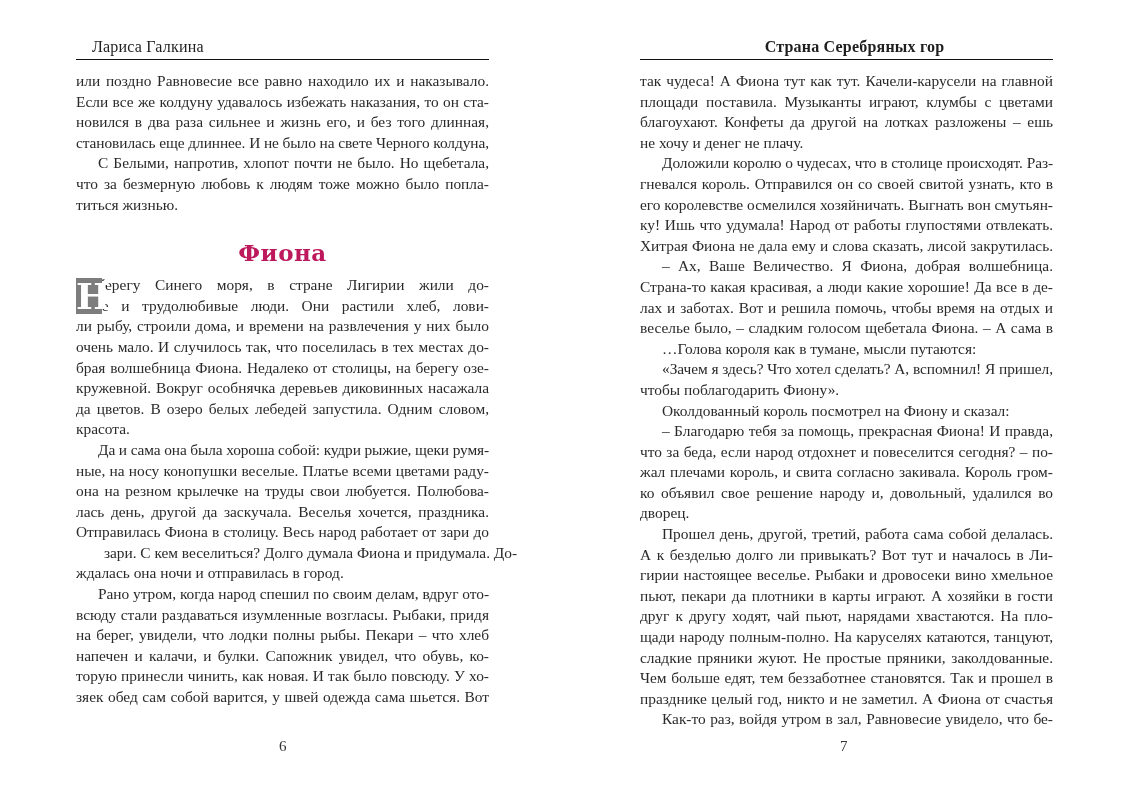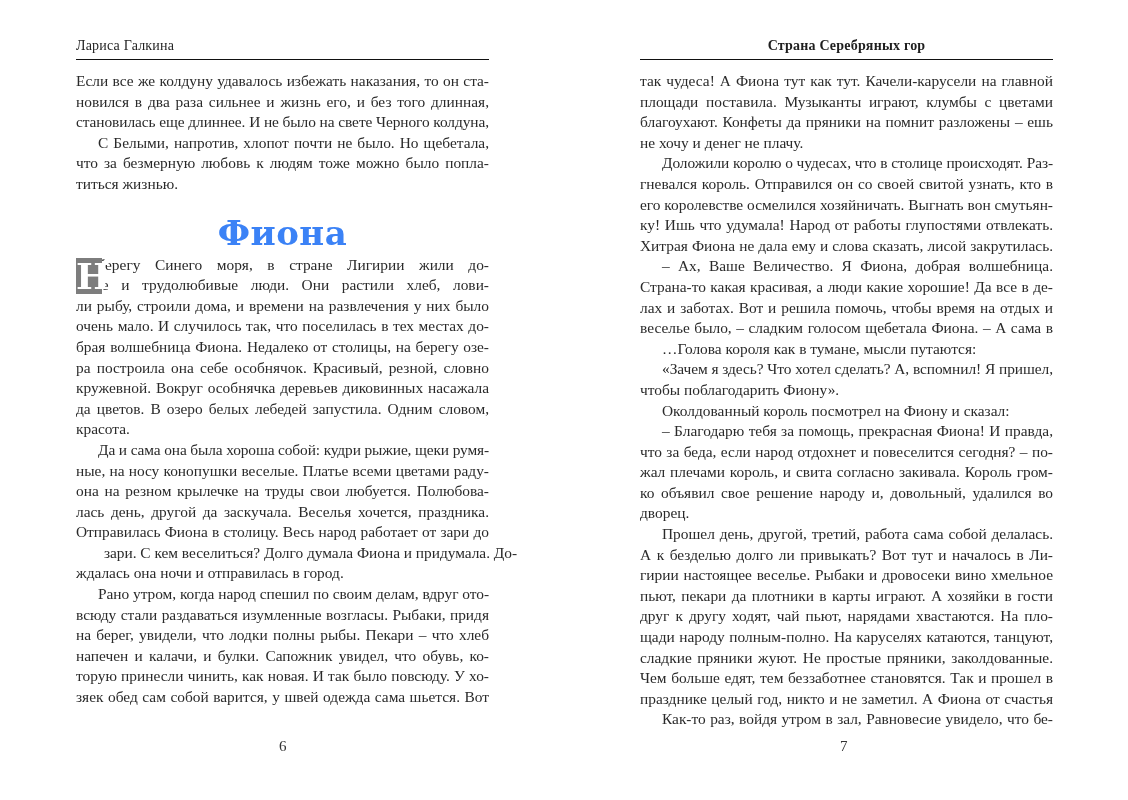--- a/index.html
+++ b/index.html
@@ -1,64 +1,64 @@
 <!DOCTYPE html>
 <html><head>
 <meta charset="utf-8">
 <style>
   html, body { margin:0; padding:0; }
   body { width:1128px; height:800px; background:#ffffff; position:relative; overflow:hidden;
          font-family:"Liberation Serif","DejaVu Serif",serif; color:#2a2a2a; }
   .page { position:absolute; top:0; height:800px; }
   .page.left { left:76px; width:413px; }
   .page.right { left:640px; width:413px; }
-  .running-head { position:absolute; top:38px; left:0; right:0; font-size:14px; letter-spacing:0.2px; color:#1e1e1e; }
+  .running-head { position:absolute; top:38px; left:16px; right:0; font-size:16px; letter-spacing:0.2px; color:#1e1e1e; }
   .page.left .running-head { text-align:left; }
   .page.right .running-head { text-align:center; font-weight:bold; }
   .rule { position:absolute; top:59px; left:0; right:0; height:0; border-top:1.6px solid #111; }
   .body { position:absolute; top:71px; left:0; right:0; font-size:15.4px; line-height:20.6px; }
   .line { display:block; text-align:justify; text-align-last:justify; white-space:nowrap; overflow:visible; }
   .line.last { text-align-last:left; }
   .line.ind { padding-left:22px; }
-  .title { text-align:center; font-size:34px; font-weight:bold; margin:22px 0 6px 0; letter-spacing:0.5px; color:#3b82f6; height:32px; line-height:32px;
+  .title { text-align:center; font-size:23px; font-weight:bold; margin:22px 0 6px 0; letter-spacing:0.5px; color:#be185d; height:32px; line-height:32px;
            font-family:"DejaVu Serif",serif; }
   .dropcap-wrap { position:relative; }
   .dropcap { position:absolute; left:0; top:3px; width:26px; height:36px; background:#7d7d7d; color:#fff;
              font-size:36px; line-height:36px; font-weight:bold; text-align:center; font-family:"DejaVu Serif",serif; }
   .dc-line { }
   .folio { position:absolute; top:738px; font-size:15px; color:#333; }
   .page.left .folio { left:203px; }
   .page.right .folio { left:200px; }
 </style>
 </head>
 <body>
 
 <div class="page left">
   <div class="running-head">Лариса Галкина</div>
   <div class="rule"></div>
   <div class="body">
     <div id="left-top">
+        <span class="line">или поздно Равновесие все равно находило их и наказывало.</span>
         <span class="line">Если все же колдуну удавалось избежать наказания, то он ста-</span>
         <span class="line">новился в два раза сильнее и жизнь его, и без того длинная,</span>
         <span class="line" style="letter-spacing: -0.0807292px;">становилась еще длиннее. И не было на свете Черного колдуна,</span>
         <span class="line ind">С Белыми, напротив, хлопот почти не было. Но щебетала,</span>
         <span class="line">что за безмерную любовь к людям тоже можно было попла-</span>
         <span class="line last">титься жизнью.</span>
       </div>
     <div class="title">Фиона</div>
     <div class="dropcap-wrap">
       <div class="dropcap">Н</div>
       <span class="line dc-line">а берегу Синего моря, в стране Лигирии жили до-</span>
       <span class="line dc-line">брые и трудолюбивые люди. Они растили хлеб, лови-</span>
     </div>
     <div id="left-lines">
         <span class="line">ли рыбу, строили дома, и времени на развлечения у них было</span>
         <span class="line">очень мало. И случилось так, что поселилась в тех местах до-</span>
         <span class="line">брая волшебница Фиона. Недалеко от столицы, на берегу озе-</span>
-        <span class="line">ра построила она себе особнячок. Красивый, резной, словно</span>
         <span class="line">кружевной. Вокруг особнячка деревьев диковинных насажала</span>
         <span class="line">да цветов. В озеро белых лебедей запустила. Одним словом,</span>
         <span class="line last">красота.</span>
         <span class="line ind" style="letter-spacing: -0.123326px;">Да и сама она была хороша собой: кудри рыжие, щеки румя-</span>
         <span class="line">ные, на носу конопушки веселые. Платье всеми цветами раду-</span>
         <span class="line">она на резном крылечке на труды свои любуется. Полюбова-</span>
         <span class="line">лась день, другой да заскучала. Веселья хочется, праздника.</span>
         <span class="line">Отправилась Фиона в столицу. Весь народ работает от зари до</span>
         <span class="line" style="letter-spacing: -0.0304555px; margin-left: 28px;">зари. С кем веселиться? Долго думала Фиона и придумала. До-</span>
         <span class="line last">ждалась она ночи и отправилась в город.</span>
@@ -73,21 +73,21 @@
   <div class="folio">6</div>
 </div>
 
 <div class="page right">
   <div class="running-head">Страна Серебряных гор</div>
   <div class="rule"></div>
   <div class="body">
     <div id="right-lines">
         <span class="line">так чудеса! А Фиона тут как тут. Качели-карусели на главной</span>
         <span class="line">площади поставила. Музыканты играют, клумбы с цветами</span>
-        <span class="line">благоухают. Конфеты да пряники на помнит разложены – ешь</span>
+        <span class="line">благоухают. Конфеты да другой на лотках разложены – ешь</span>
         <span class="line last">не хочу и денег не плачу.</span>
         <span class="line ind" style="letter-spacing: -0.0657895px;">Доложили королю о чудесах, что в столице происходят. Раз-</span>
         <span class="line">гневался король. Отправился он со своей свитой узнать, кто в</span>
         <span class="line">его королевстве осмелился хозяйничать. Выгнать вон смутьян-</span>
         <span class="line">ку! Ишь что удумала! Народ от работы глупостями отвлекать.</span>
         <span class="line">Хитрая Фиона не дала ему и слова сказать, лисой закрутилась.</span>
         <span class="line ind">– Ах, Ваше Величество. Я Фиона, добрая волшебница.</span>
         <span class="line">Страна-то какая красивая, а люди какие хорошие! Да все в де-</span>
         <span class="line">лах и заботах. Вот и решила помочь, чтобы время на отдых и</span>
         <span class="line">веселье было, – сладким голосом щебетала Фиона. – А сама в</span>

